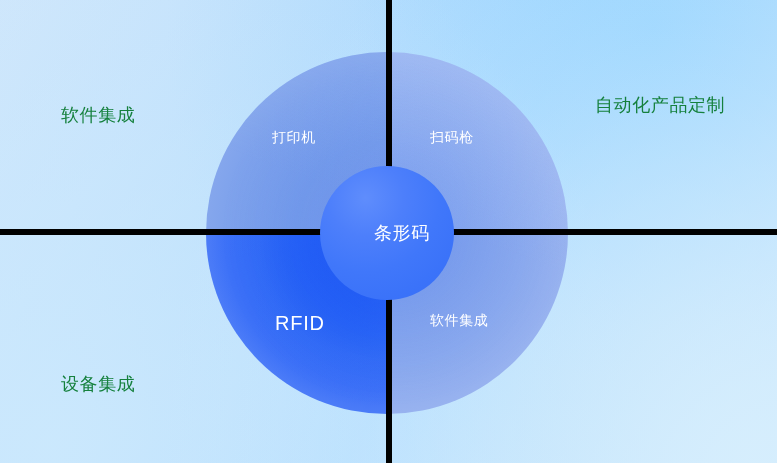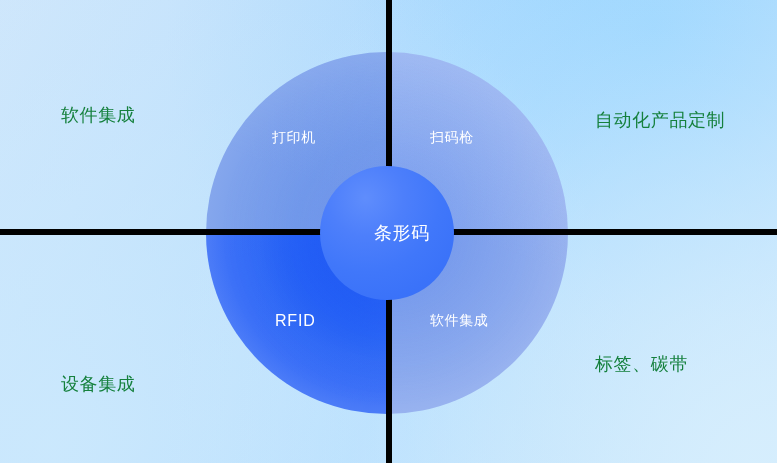--- a/index.html
+++ b/index.html
@@ -152,27 +152,27 @@
     font-size: 14px;
     letter-spacing: 0.6px;
   }
   .label-center {
     color: #ffffff;
     font-size: 18px;
     letter-spacing: 0.6px;
   }
   .label-rfid {
     color: #ffffff;
-    font-size: 16px;
+    font-size: 20px;
     letter-spacing: 0.8px;
   }
 
   
   .lbl-soft   { left: 61px;  top: 106px; }
-  .lbl-auto   { left: 595px; top: 111px; font-family: Liberation Serif, serif; }
+  .lbl-auto   { left: 595px; top: 96px; font-family: Liberation Serif, serif; }
   .lbl-equip  { left: 61px;  top: 375px; }
   .lbl-tag    { left: 595px; top: 355px; }
 
   
   .lbl-printer { left: 272px; top: 130px; }
   .lbl-scanner { left: 430px; top: 130px; }
   .lbl-rfid    { left: 275px; top: 313px; }
   .lbl-rental  { left: 430px; top: 313px; }
 
   
@@ -204,15 +204,14 @@
   <div class="label label-center lbl-barcode">条形码</div>
 
   <div class="label label-inner lbl-printer">打印机</div>
   <div class="label label-inner lbl-scanner">扫码枪</div>
   <div class="label label-rfid lbl-rfid">RFID</div>
   <div class="label label-inner lbl-rental">软件集成</div>
 
   <div class="label label-outer lbl-soft">软件集成</div>
   <div class="label label-outer lbl-auto">自动化产品定制</div>
   <div class="label label-outer lbl-equip">设备集成</div>
-  <div class="label label-outer lbl-tag">标签、碳带</div>
 
 </div>
 
 </body></html>

